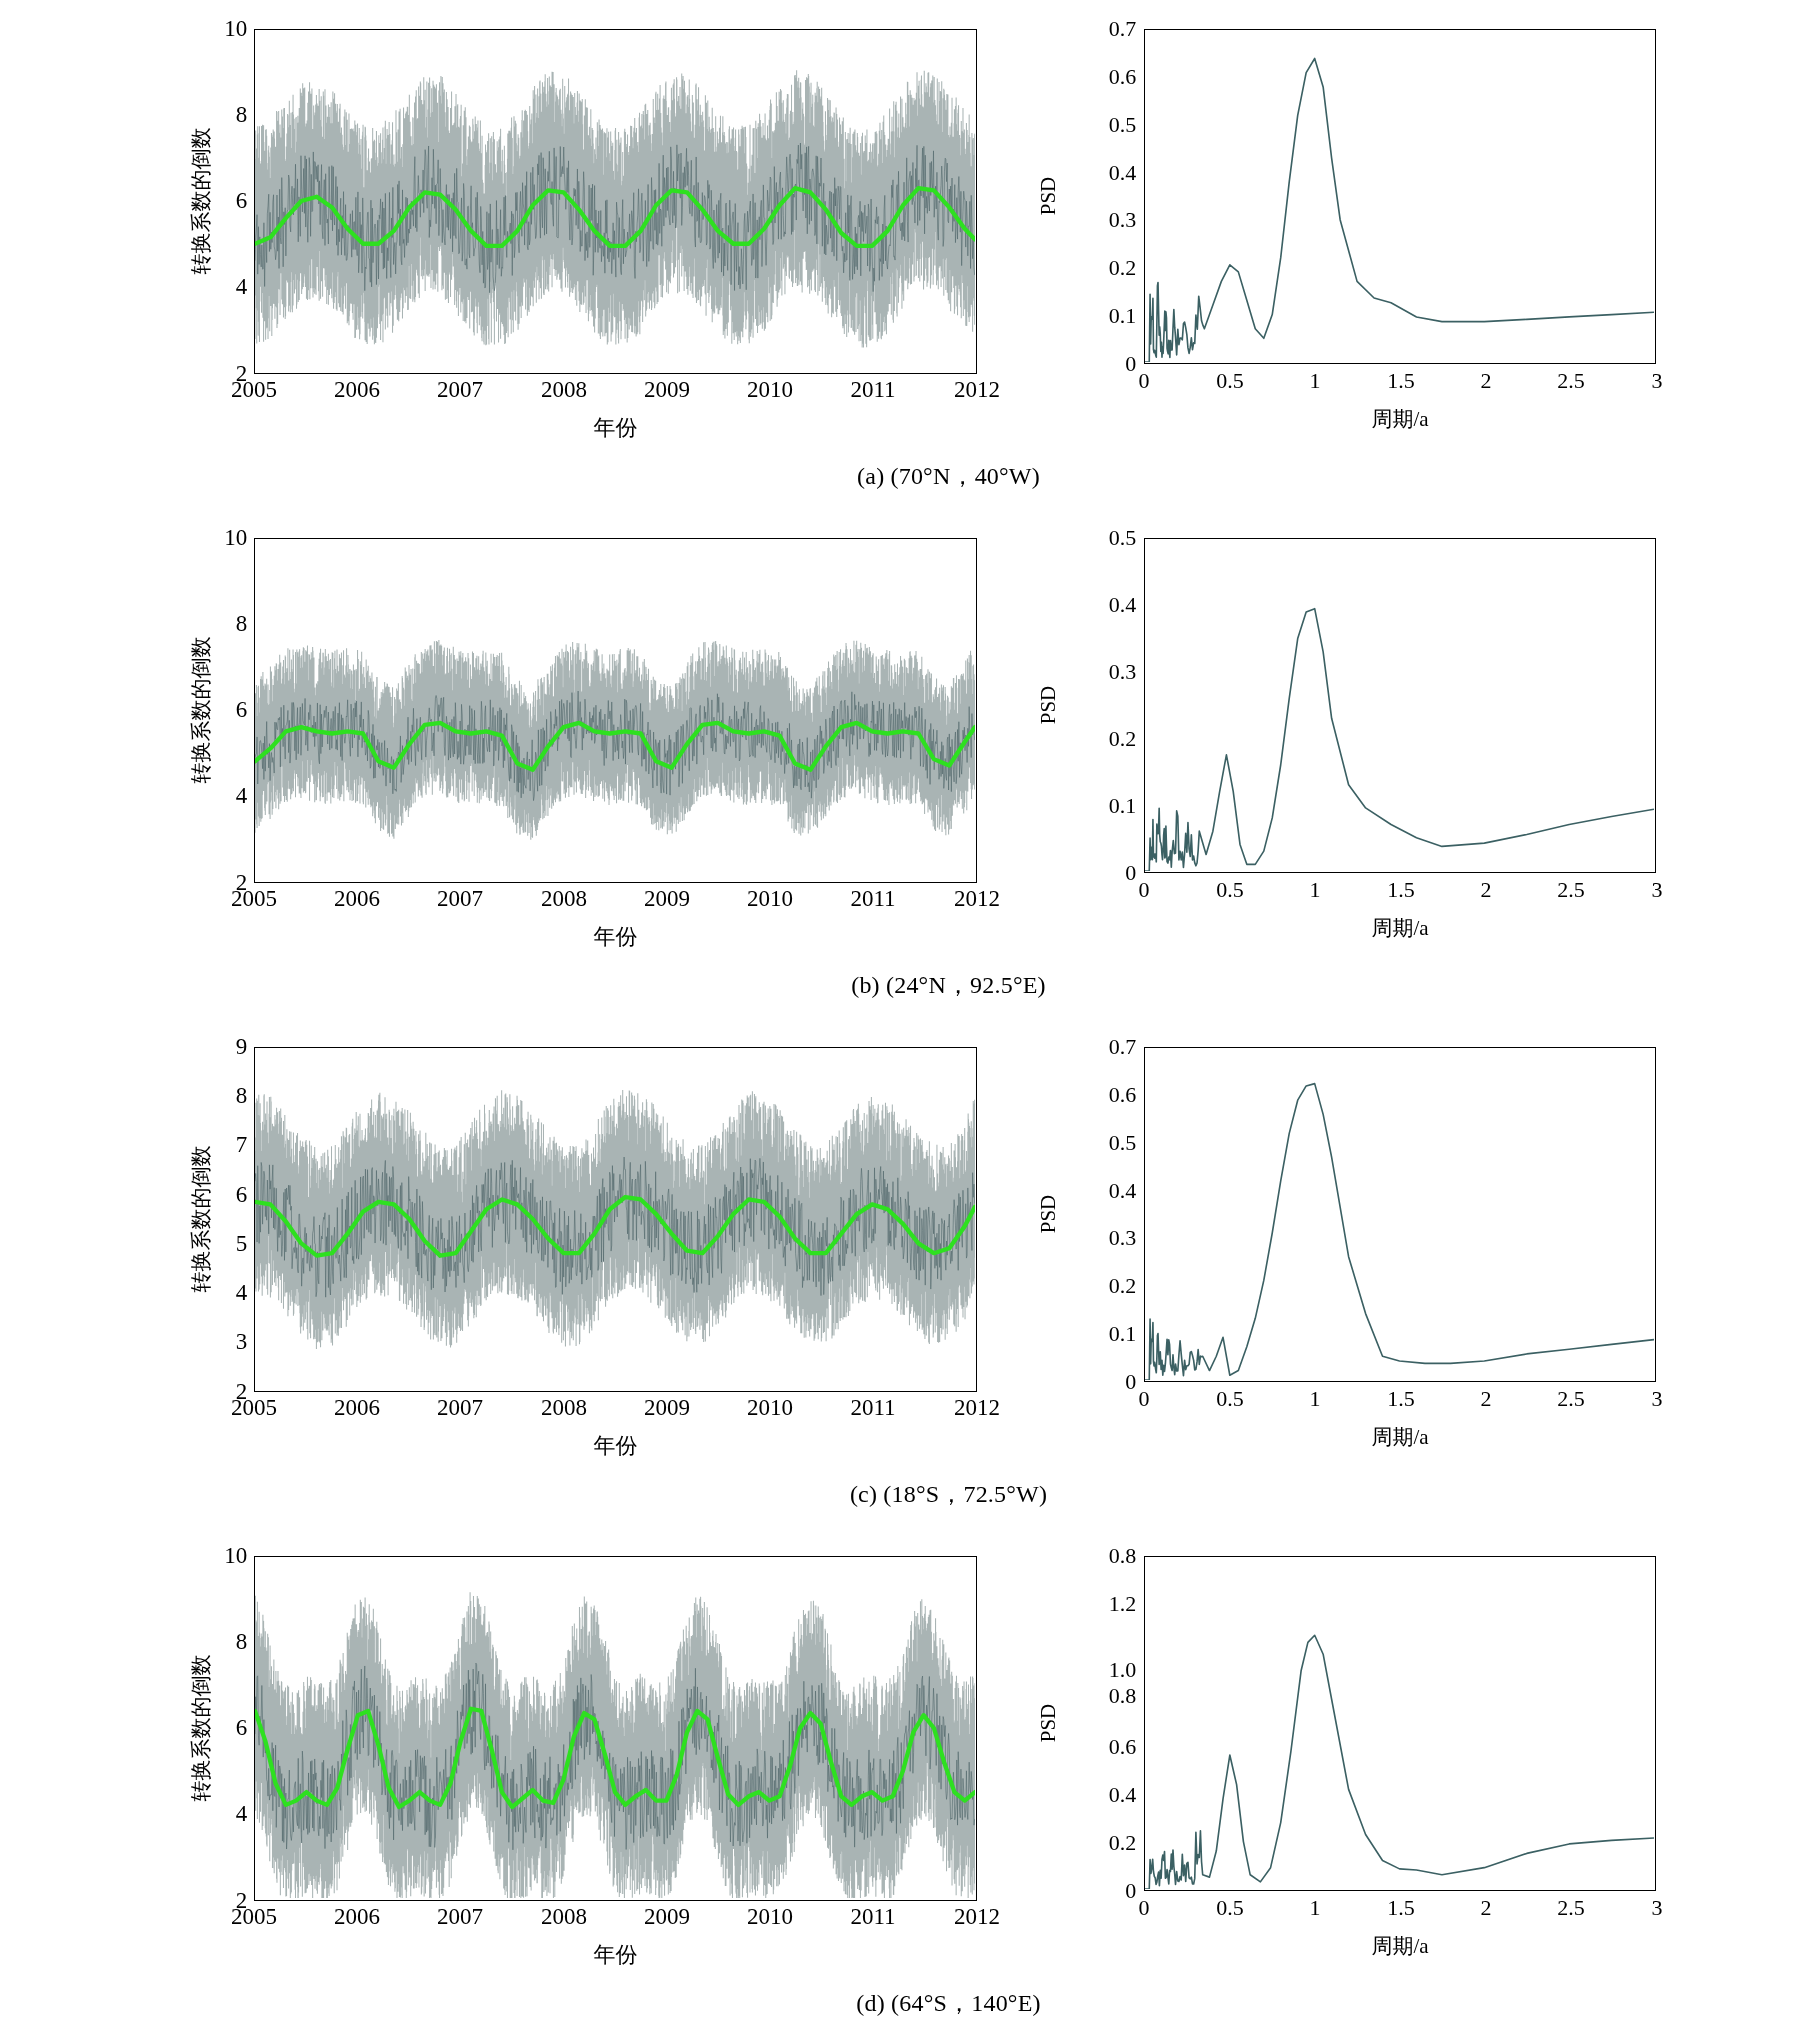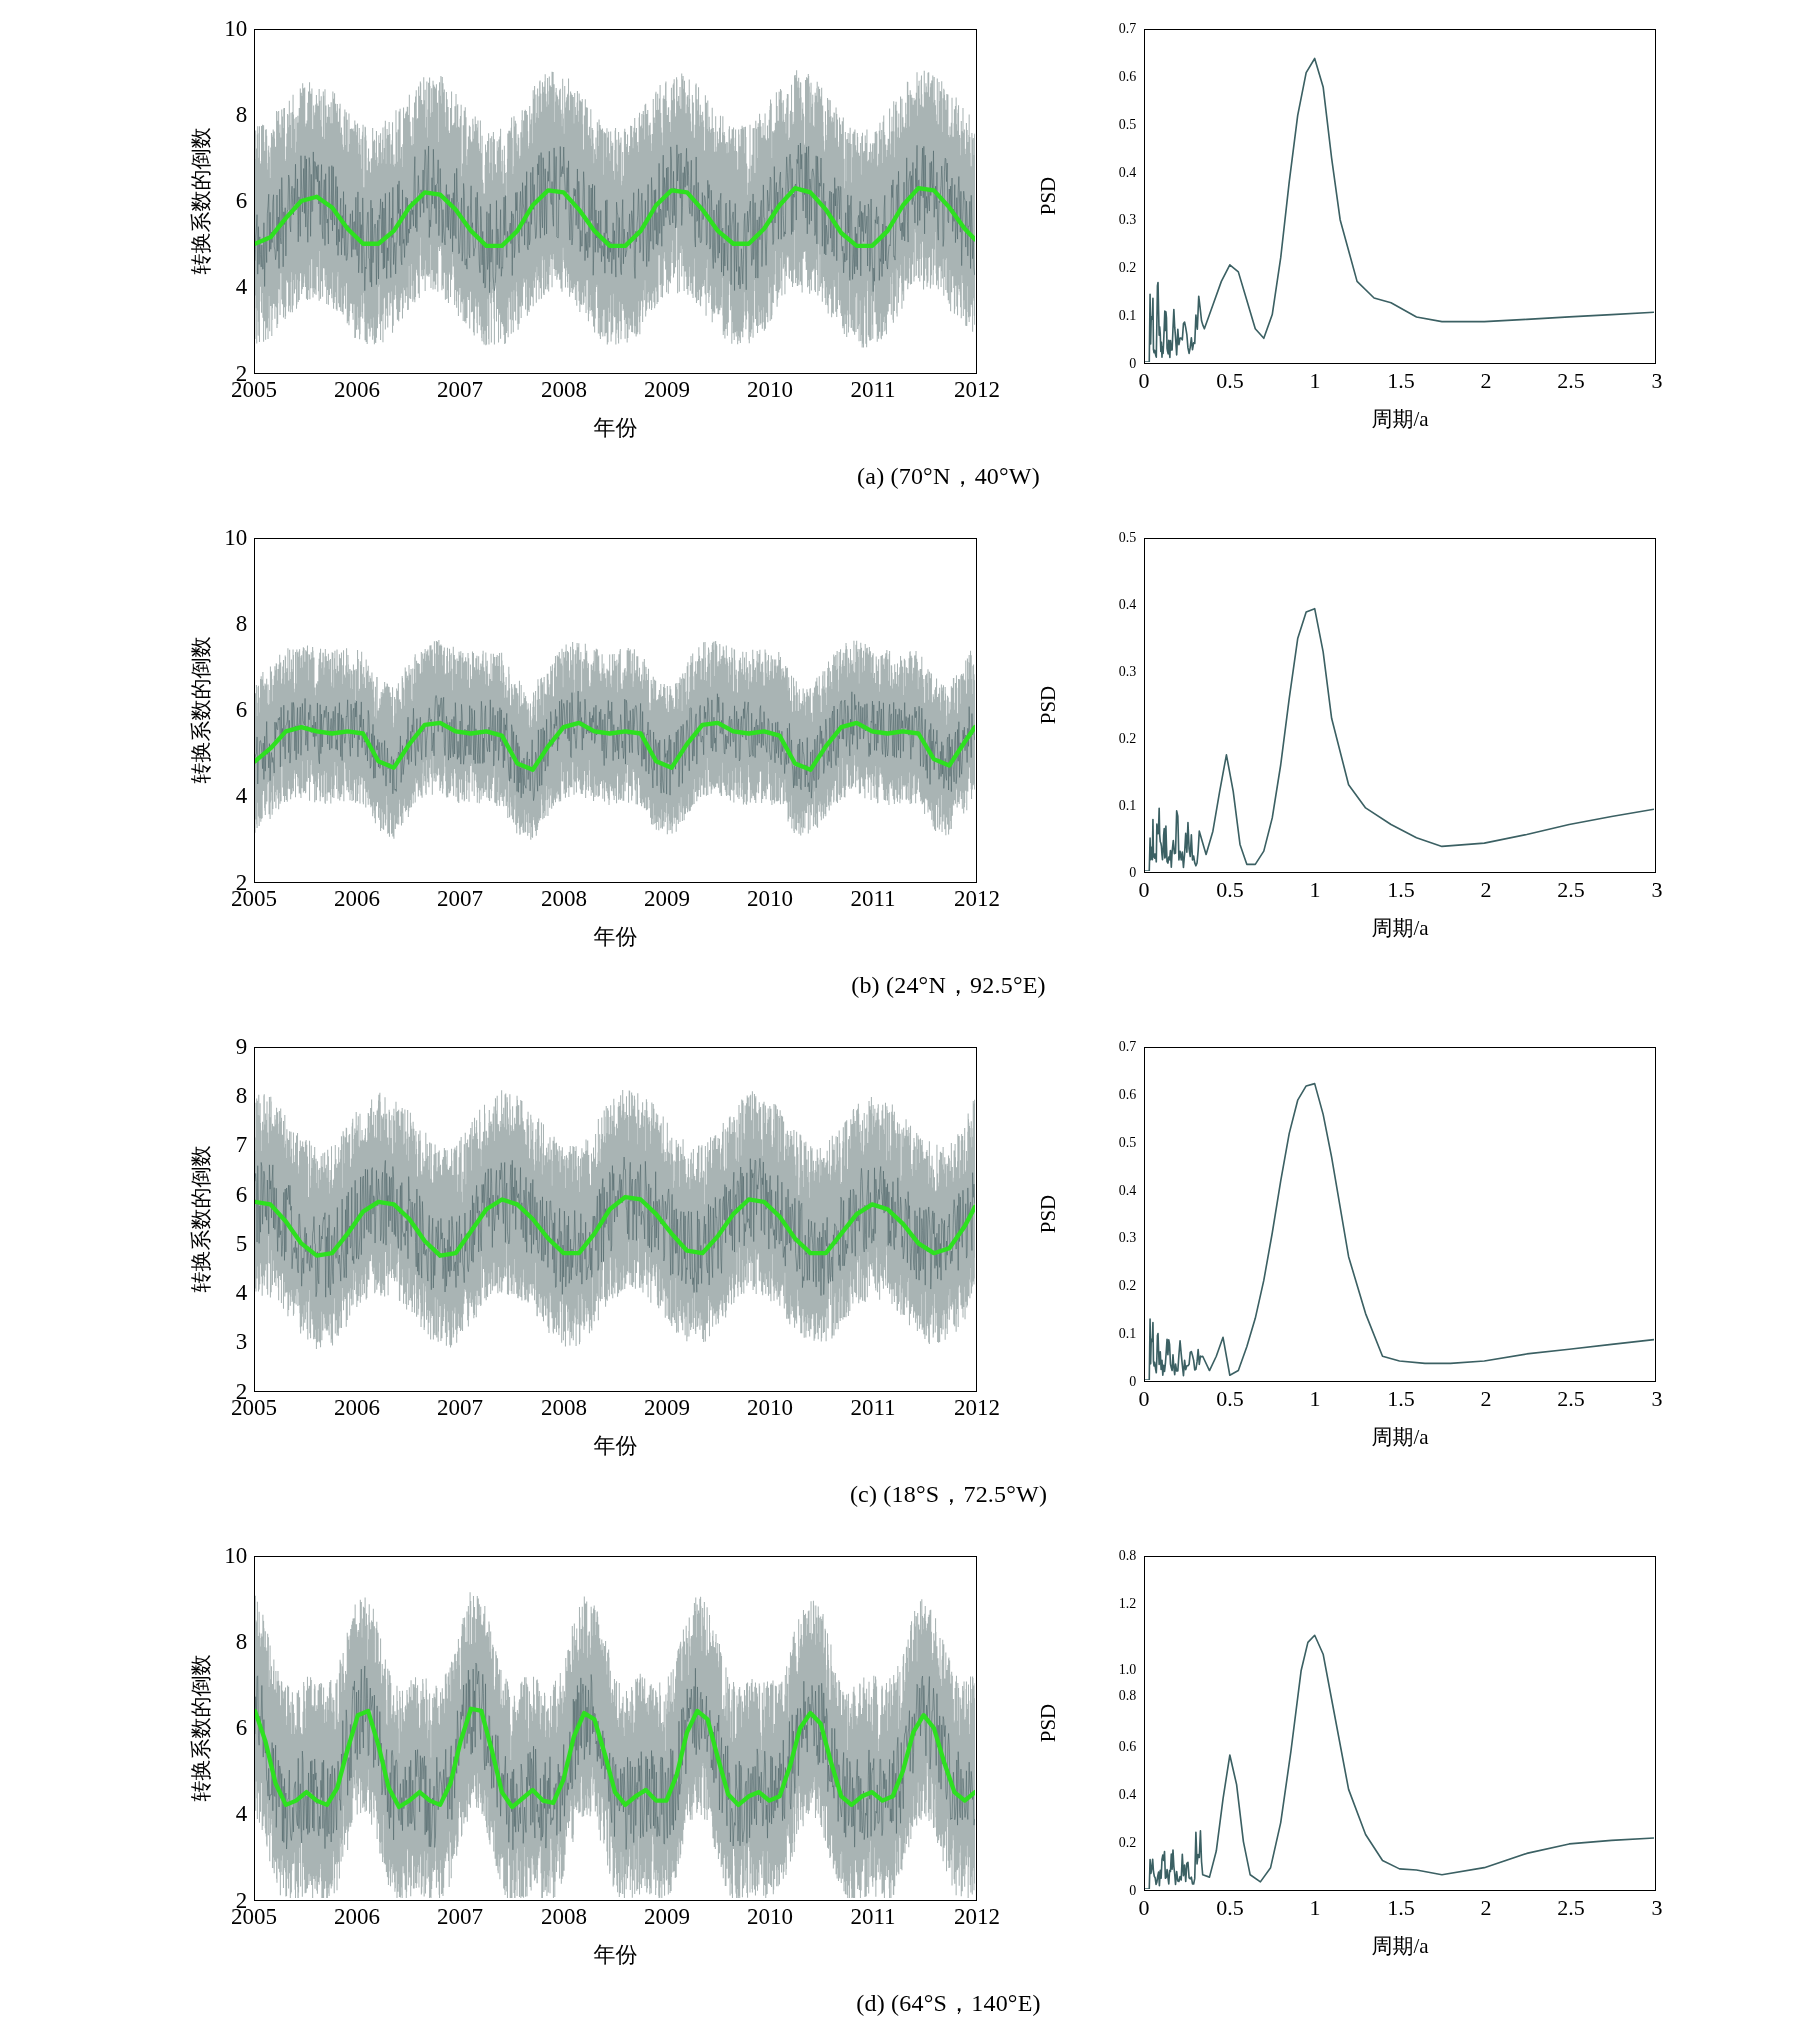--- a/index.html
+++ b/index.html
@@ -126,21 +126,21 @@
   .psd-ytick-holder {
     position: absolute;
     left: 0;
     top: 9.6px;
     width: 124px;
     height: 335px;
   }
   .psd-ytick {
     position: absolute;
     right: 7.7px;
-    font-size: 14px;
+    font-size: 22px;
     transform: translateY(-50%);
     text-align: right;
     font-family: "Liberation Serif", serif;
   }
   .psd-xtick {
     position: absolute;
     top: 349px;
     font-size: 22px;
     transform: translateX(-50%);
     font-family: "Liberation Serif", serif;

